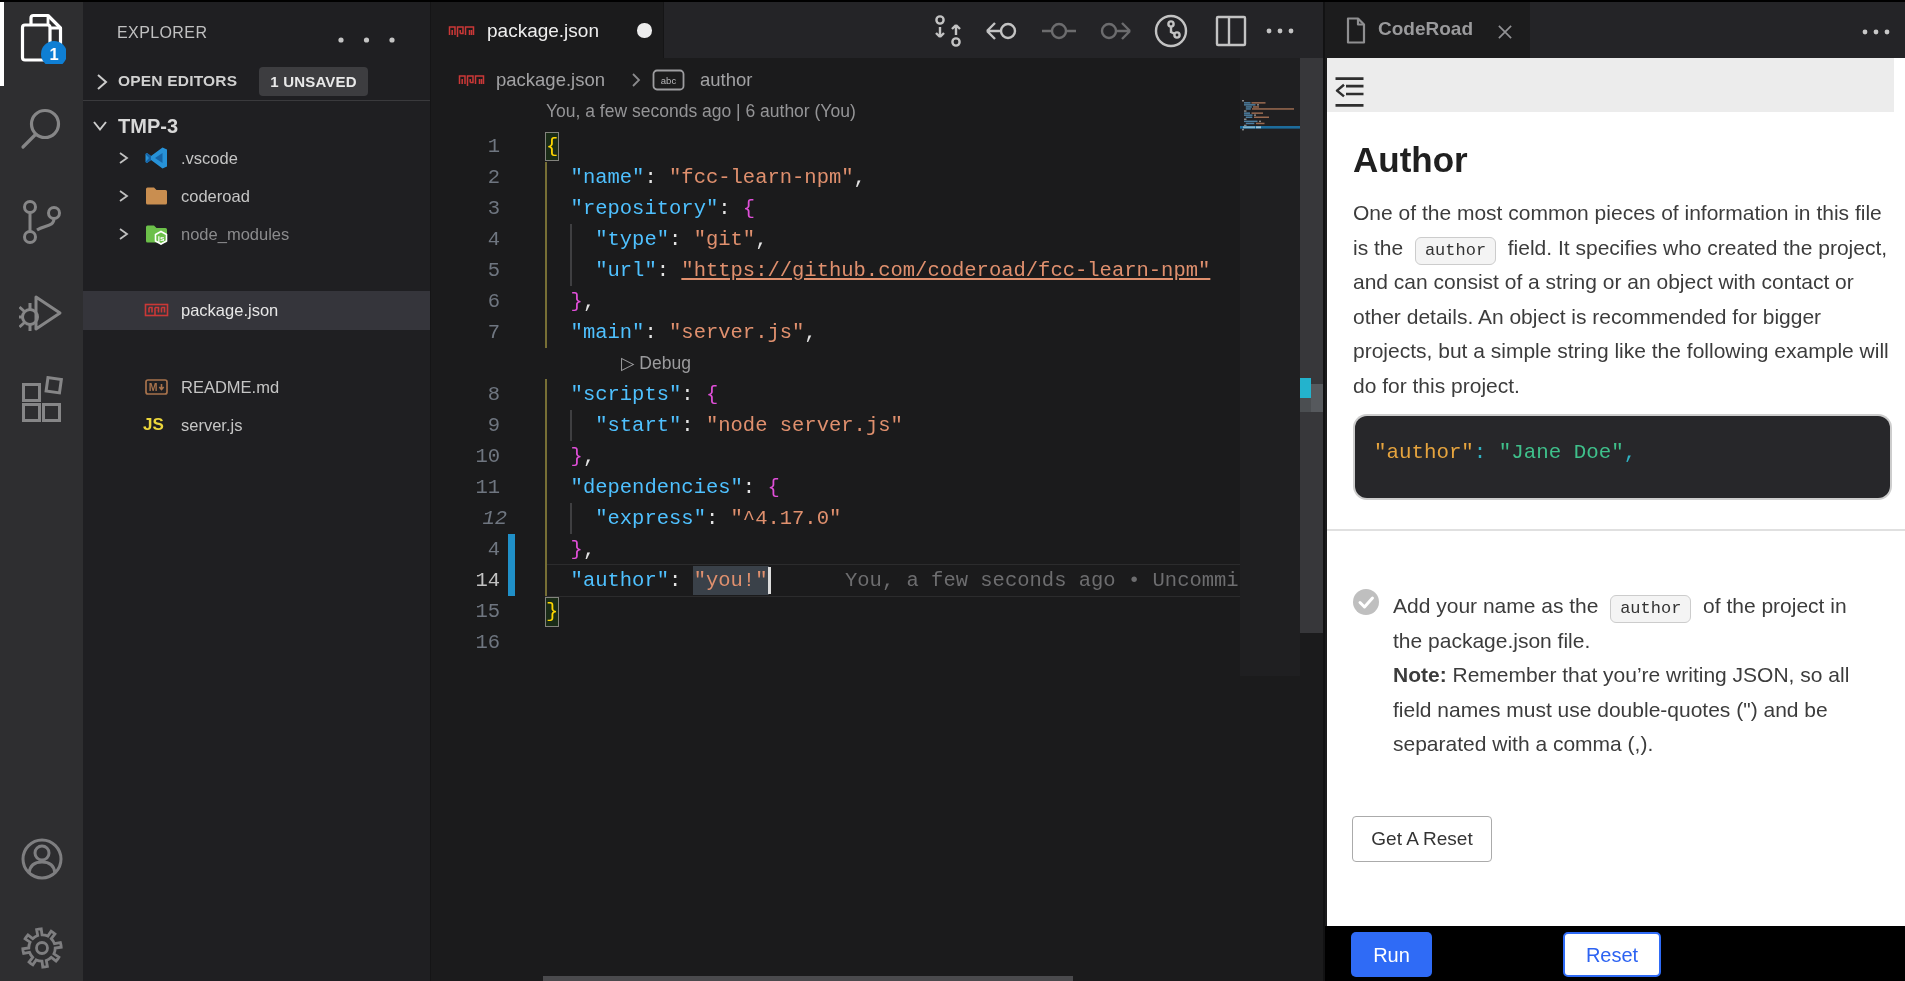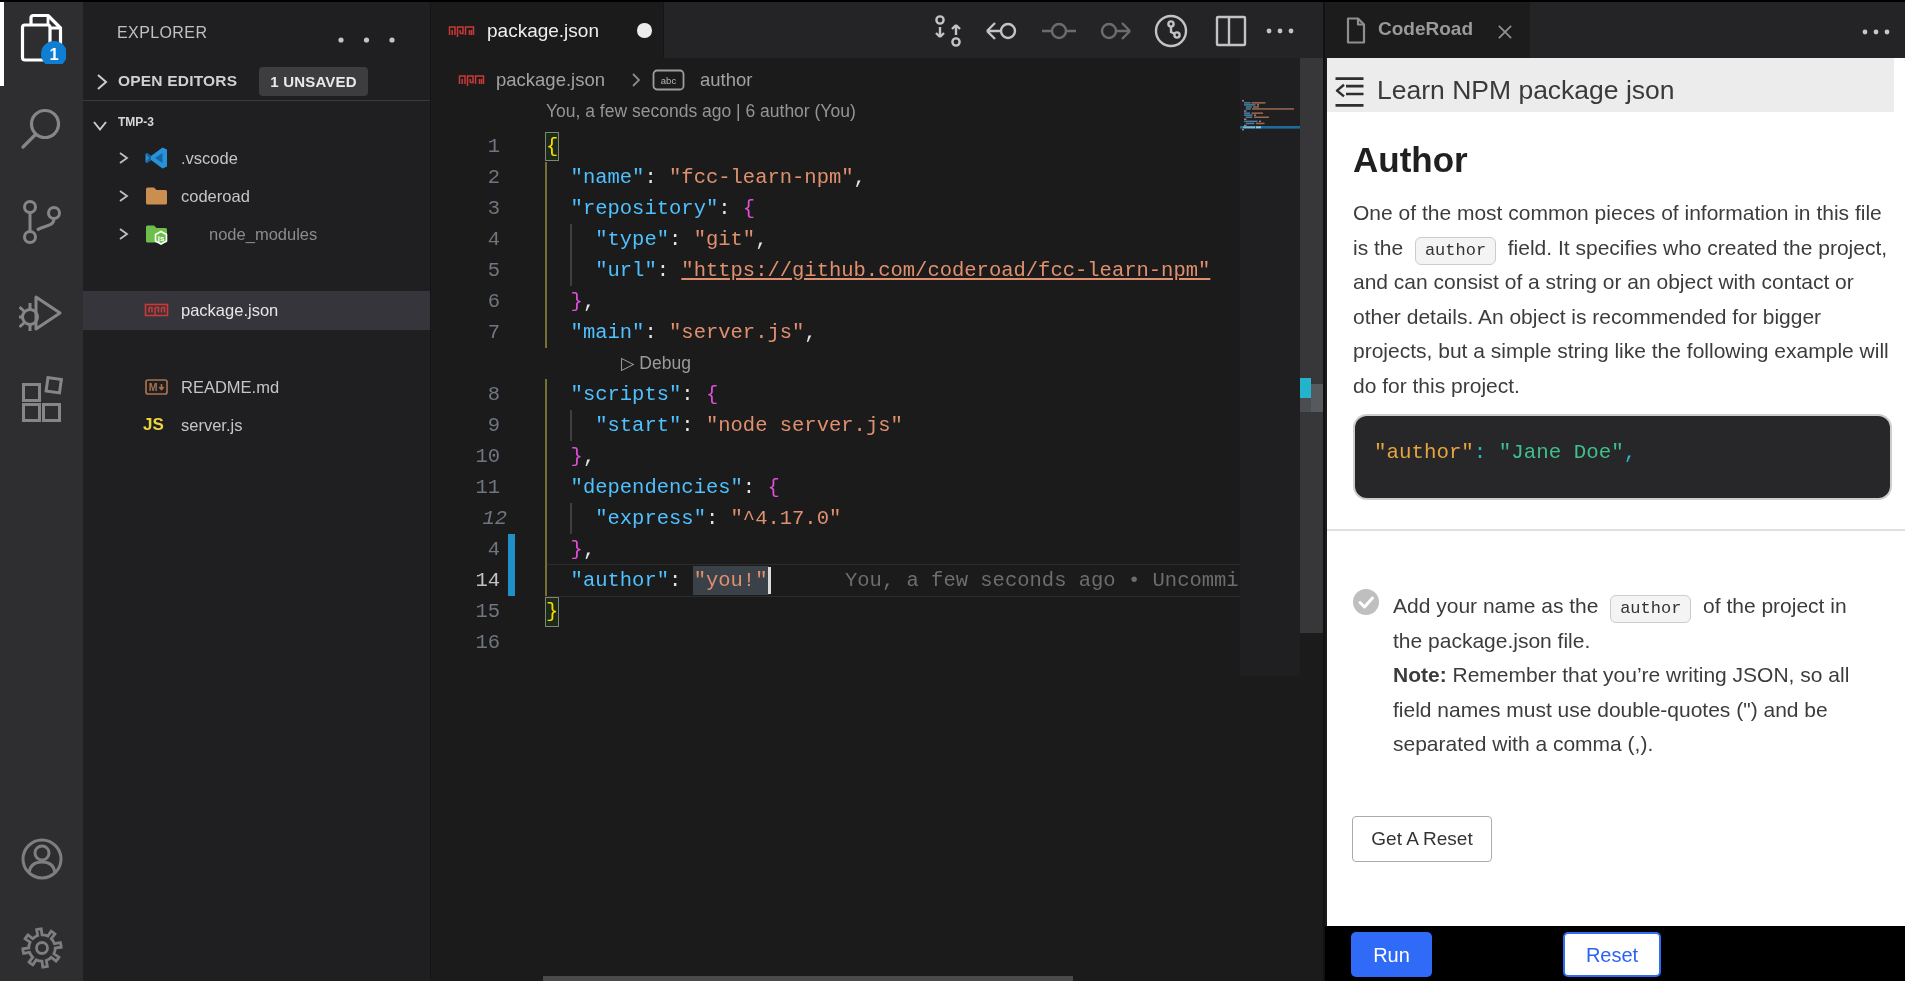--- a/index.html
+++ b/index.html
@@ -98,21 +98,21 @@
   <svg class="abs" style="left:95px; top:73px;" width="14" height="18" viewBox="0 0 14 18">
       <path d="M3 2 L11 9 L3 16" fill="none" stroke="#cccccc" stroke-width="2"></path>
     </svg>
   <div class="abs" style="left:118px; top:72px; font-size:15.5px; font-weight:bold; letter-spacing:0.2px; color:#d0d0d0;">OPEN EDITORS</div>
   <div class="abs" style="left:259px; top:67px; width:109px; height:29px; border-radius:4px; background:#3d3d40; color:#e8e8e8; font-size:15px; font-weight:bold; letter-spacing:0.2px; text-align:center; line-height:29px;">1 UNSAVED</div>
   <div class="abs" style="left:83px; top:100px; width:348px; height:1px; background:#3a3a3d;"></div>
 
   <svg class="abs" style="left:92px; top:120px;" width="16" height="12" viewBox="0 0 16 12">
       <path d="M2 2 L8 9.5 L14 2" fill="none" stroke="#cccccc" stroke-width="2"></path>
     </svg>
-  <div class="abs" style="left:118px; top:115px; font-size:12px; font-weight:bold; color:#d8d8d8;">TMP-3</div>
+  <div class="abs" style="left:118px; top:115px; font-size:20px; font-weight:bold; color:#d8d8d8;">TMP-3</div>
 
   <div class="abs" style="left:83px; top:291px; width:348px; height:39px; background:#35353b;"></div>
 
   <div class="treerow" style="top:139px;">
     <svg class="chev" viewBox="0 0 13 13">
         <path d="M3 1.5 L10 6.5 L3 11.5" fill="none" stroke="#c0c0c0" stroke-width="1.8"></path>
       </svg>
     <svg class="treeicon" viewBox="0 0 25 25">
       <path d="M18.5 2 L23 4 L23 21 L18.5 23 L7 14.5 L3 17.5 L1.5 16.5 L1.5 8.5 L3 7.5 L7 10.5 Z" fill="#2792d8"></path>
       <path d="M18.5 7.5 L11 12.5 L18.5 17.5 Z" fill="#1664a6"></path>
@@ -131,21 +131,21 @@
   </div>
   <div class="treerow" style="top:215px;">
     <svg class="chev" viewBox="0 0 13 13">
         <path d="M3 1.5 L10 6.5 L3 11.5" fill="none" stroke="#c0c0c0" stroke-width="1.8"></path>
       </svg>
     <svg class="treeicon" viewBox="0 0 25 25">
       <path d="M2 5.5 A1.5 1.5 0 0 1 3.5 4 L10 4 L12.5 6.5 L21.5 6.5 A1.5 1.5 0 0 1 23 8 L23 19.5 A1.5 1.5 0 0 1 21.5 21 L3.5 21 A1.5 1.5 0 0 1 2 19.5 Z" fill="#6cc04a"></path>
       <path d="M17 10 L22.5 13 L22.5 19.5 L17 22.5 L11.5 19.5 L11.5 13 Z" fill="#6cc04a" stroke="#fff" stroke-width="1.6"></path>
       <text x="17" y="19.5" font-size="8" font-weight="bold" fill="#fff" text-anchor="middle" font-family="Liberation Sans, sans-serif">js</text>
     </svg>
-    <div class="treelabel" style="color:#8b8b8d;margin-left:28px;">node_modules</div>
+    <div class="treelabel" style="color:#8b8b8d;">node_modules</div>
   </div>
   <div class="treerow" style="top:291px;">
     <svg class="treeicon" viewBox="0 0 25 25">
       <g stroke="#cb3837" stroke-width="1.6" fill="none">
         <rect x="1.5" y="7" width="22" height="11"></rect>
         <path d="M5 10 L5 15 M5 10 L8 10 L8 15 M11 10 L11 17.5 M11 10 L14.5 10 L14.5 15 M13 12.8 L13 13 M17.5 10 L17.5 15 M17.5 10 L20.5 10 L20.5 15"></path>
       </g>
     </svg>
     <div class="treelabel" style="color:#e6e6e6;">package.json</div>
   </div>
@@ -366,21 +366,20 @@
 
     <div class="abs" style="left:2px; top:58px; width:578px; height:868px; background:#ffffff;"></div>
 
     <div class="abs" style="left:2px; top:58px; width:567px; height:54px; background:#ececec;"></div>
     <svg class="abs" style="left:10px; top:76px;" width="30" height="32" viewBox="0 0 30 32">
       <g stroke="#2e2e2e" stroke-width="2.7" fill="none">
         <path d="M0.5 2.6 L28.5 2.6 M11 10.2 L28.5 10.2 M11 18 L28.5 18 M0.5 29.4 L28.5 29.4"></path>
         <path d="M9 8.8 L2 14.6 L9 20.4" stroke-width="2.5" stroke-linejoin="round"></path>
       </g>
     </svg>
-    <div class="abs" style="left:52px; top:75px; font-size:26.5px; color:#3a3a3a;">Learn NPM package json</div>
 
     <div class="abs" style="left:28px; top:140px; font-size:35px; font-weight:bold; color:#202020;">Author</div>
 
     <div class="abs" style="left:28px; top:196px; width:575px; font-size:21px; line-height:34.5px; color:#3c3c3c; white-space:nowrap;">
       One of the most common pieces of information in this file<br>
       is the&nbsp; <span class="chip mono">author</span> &nbsp;field. It specifies who created the project,<br>
       and can consist of a string or an object with contact or<br>
       other details. An object is recommended for bigger<br>
       projects, but a simple string like the following example will<br>
       do for this project.

